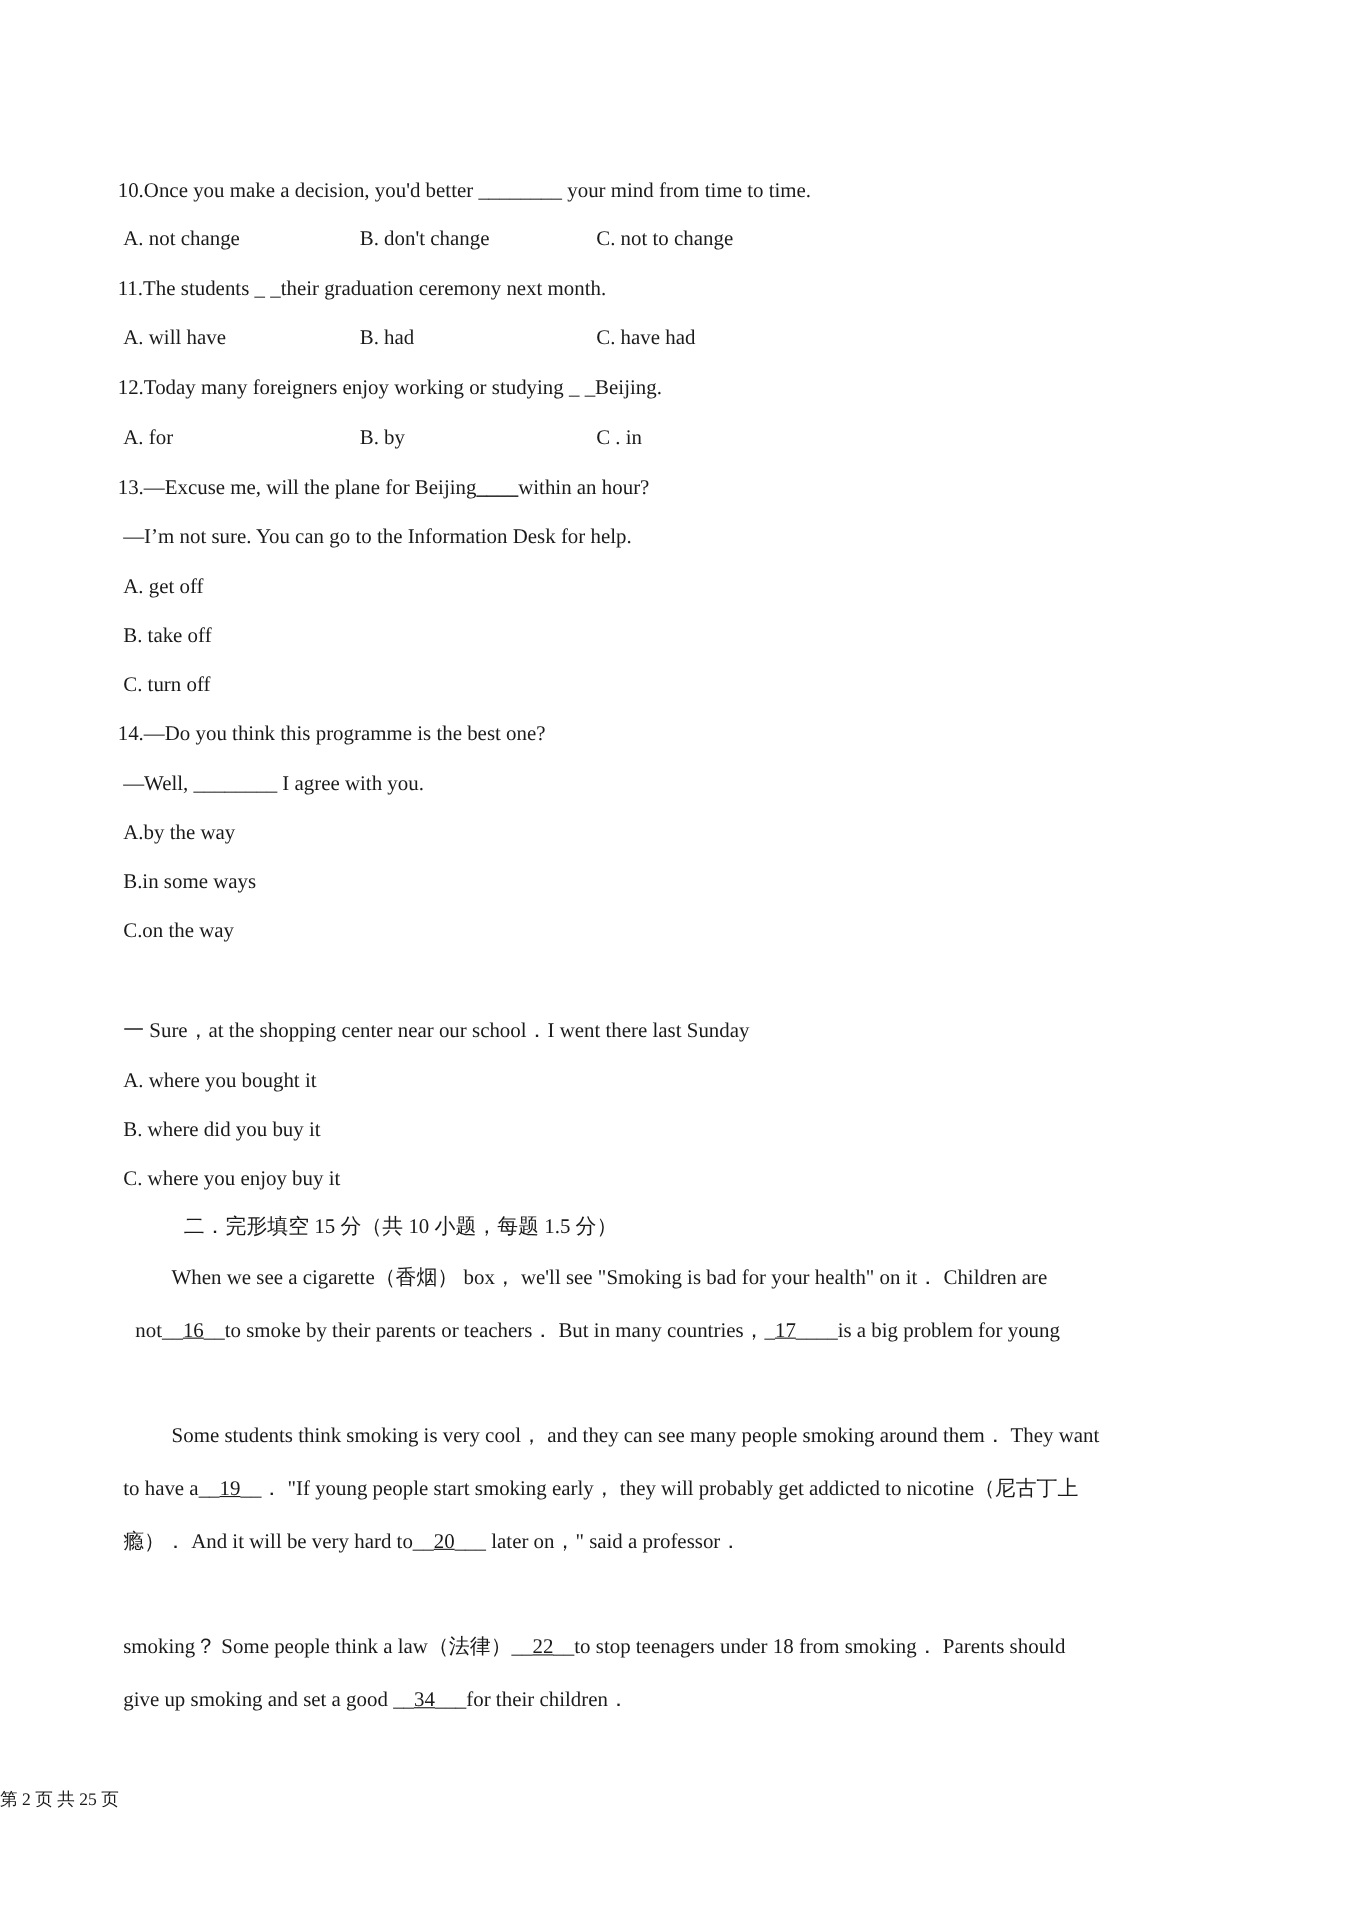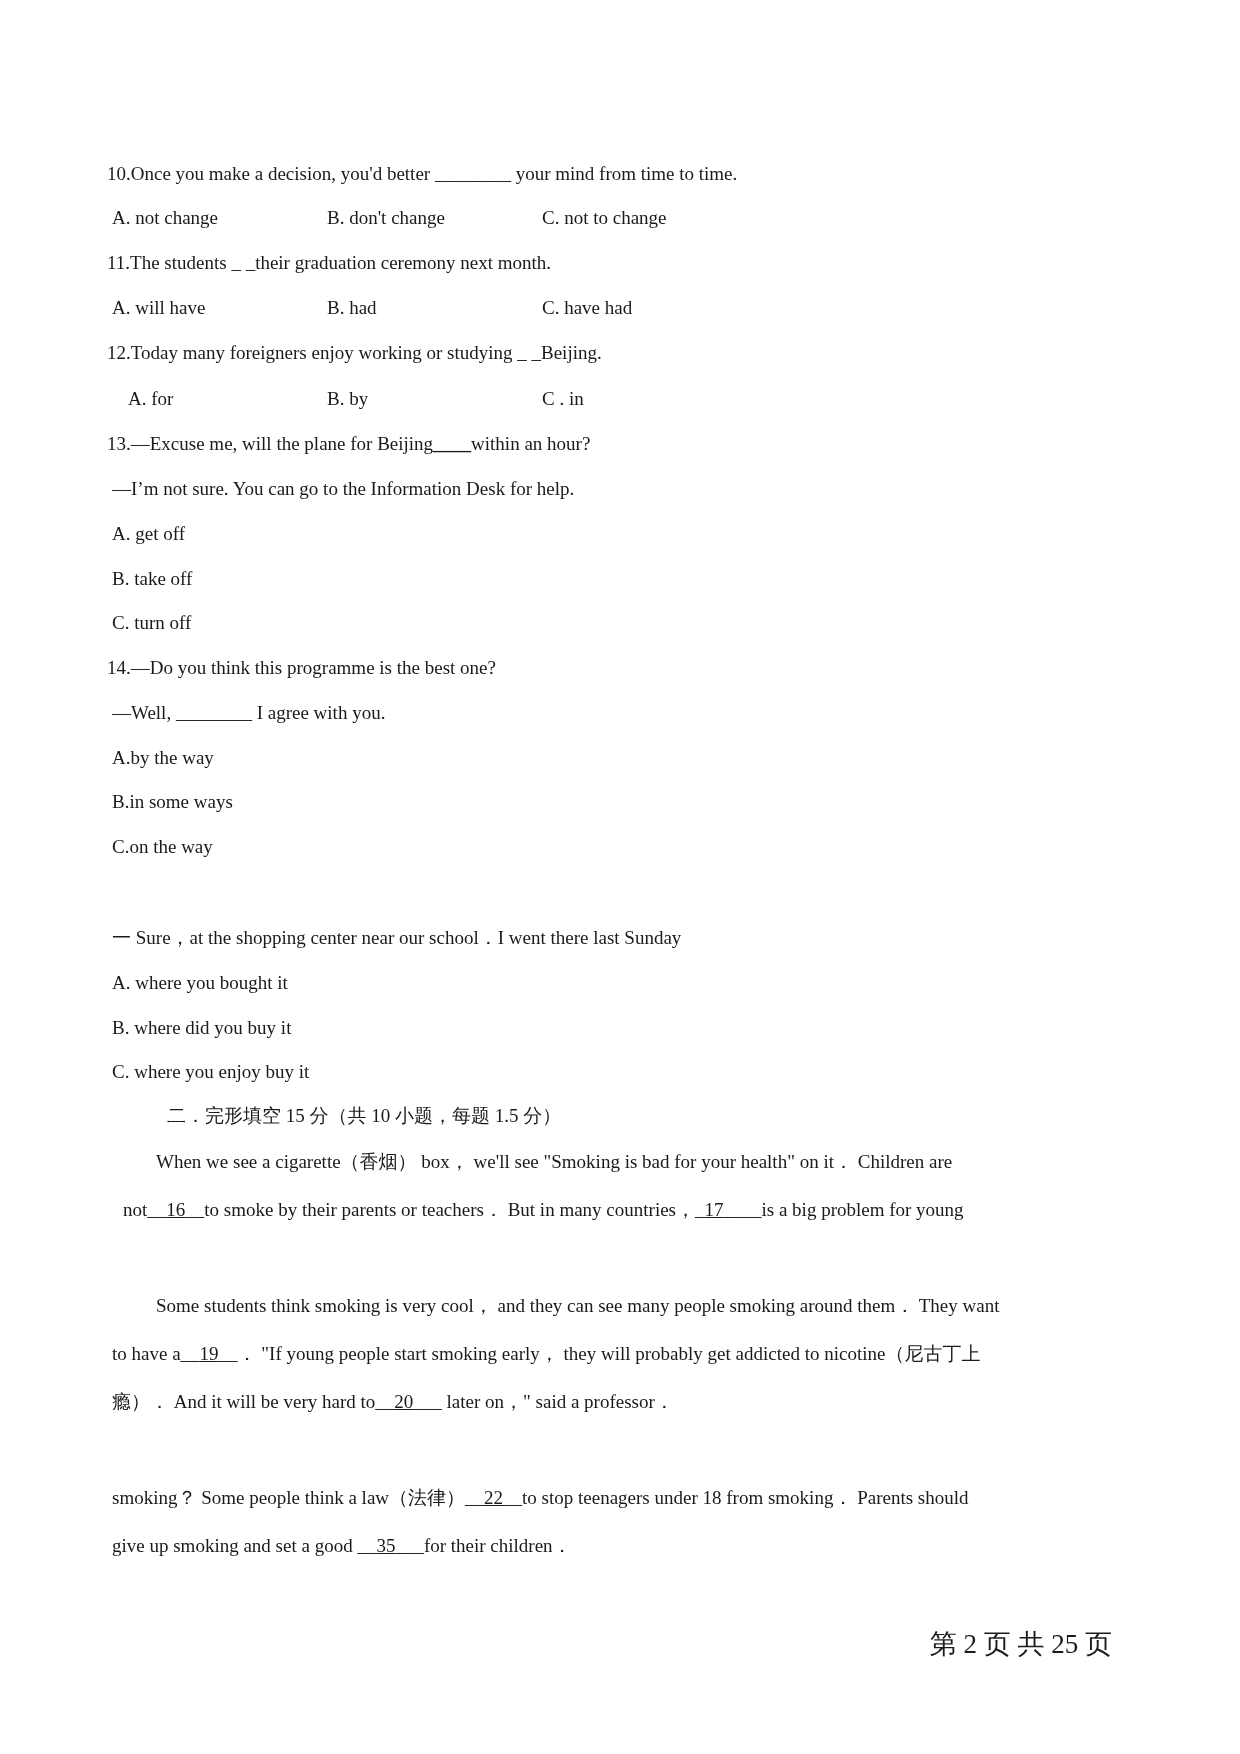--- a/index.html
+++ b/index.html
@@ -22,22 +22,22 @@
     .q-stem { left: 107px; }
     .opt-row .opt { position: absolute; top: 0; white-space: nowrap; }
     .u { text-decoration: underline; }
     .sec-heading { left: 167px; }
     .para { left: 112px; }
     .indent { left: 156px; }
     .footer {
       position: absolute;
       top: 1626px;
       left: 0; width: 1112px;
-      text-align: right;
-      font-size: 27px;
+      text-align: left;
+      font-size: 16px;
     }
   </style>
 </head>
 <body>
 
 <div class="page">
 
   <div class="line q-stem" style="top:162px;">
     <span>10.</span><span>Once you make a decision, you'd better </span><span>________</span><span> your mind from time to time.</span>
   </div>
@@ -53,21 +53,21 @@
   <div class="line opt-row" style="top:296px;">
     <span class="opt" style="left:0px;">A. will have</span>
     <span class="opt" style="left:215px;">B. had</span>
     <span class="opt" style="left:430px;">C. have had</span>
   </div>
 
   <div class="line q-stem" style="top:341px;">
     <span>12.</span><span>Today many foreigners enjoy working or studying </span><span>_ _</span><span>Beijing.</span>
   </div>
   <div class="line opt-row" style="top:387px;">
-    <span class="opt" style="left:16px;">A. for</span>
+    <span class="opt" style="left:0px;">A. for</span>
     <span class="opt" style="left:215px;">B. by</span>
     <span class="opt" style="left:430px;">C . in</span>
   </div>
 
   <div class="line q-stem" style="top:432px;">
     <span>13.</span><span>—Excuse me, will the plane for Beijing</span><span style="font-weight:bold;">____</span><span>within an hour?</span>
   </div>
   <div class="line" style="top:477px;">—I’m not sure. You can go to the Information Desk for help.</div>
   <div class="line" style="top:522px;">A. get off</div>
   <div class="line" style="top:567px;">B. take off</div>
@@ -104,20 +104,20 @@
     <span>to have a</span><span>__</span><span class="u">19</span><span>__</span><span>．  "If young people start smoking early，  they will probably get addicted to nicotine（尼古丁上</span>
   </div>
   <div class="line para" style="top:1390px;">
     <span>瘾）．  And it will be very hard to</span><span>__</span><span class="u">20</span><span>___</span><span> later on，" said a professor．</span>
   </div>
 
   <div class="line para" style="top:1486px;">
     <span>smoking？ Some people think a law（法律）</span><span>__</span><span class="u">22</span><span>__</span><span>to stop teenagers under 18 from smoking．  Parents should</span>
   </div>
   <div class="line para" style="top:1534px;">
-    <span>give up smoking and set a good </span><span>__</span><span class="u">35</span><span>___</span><span>for their children．</span>
+    <span>give up smoking and set a good </span><span>__</span><span class="u">34</span><span>___</span><span>for their children．</span>
   </div>
 
   <div class="footer">
     <span>第 2 页 共 25 页</span>
   </div>
 
 </div>
 
 </body></html>

